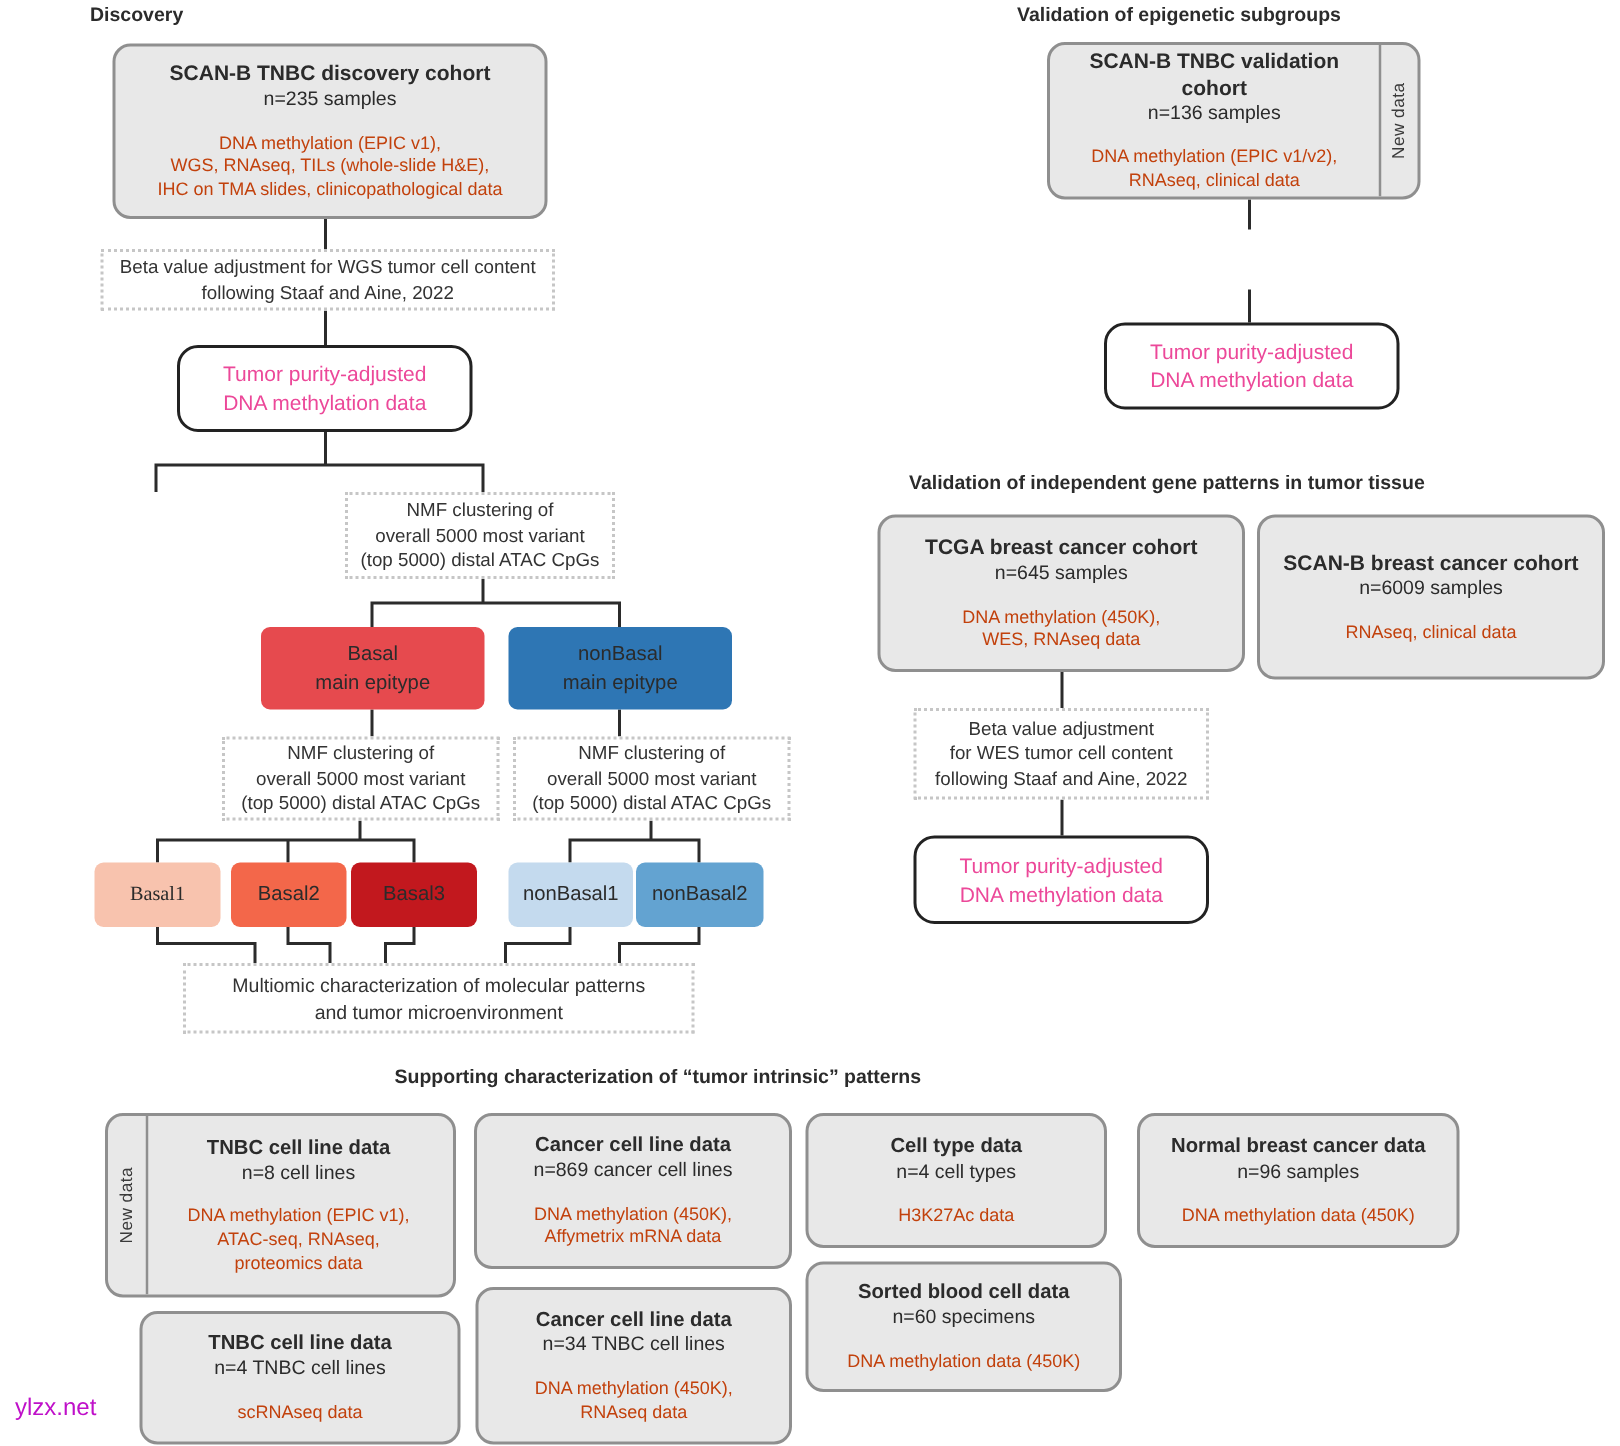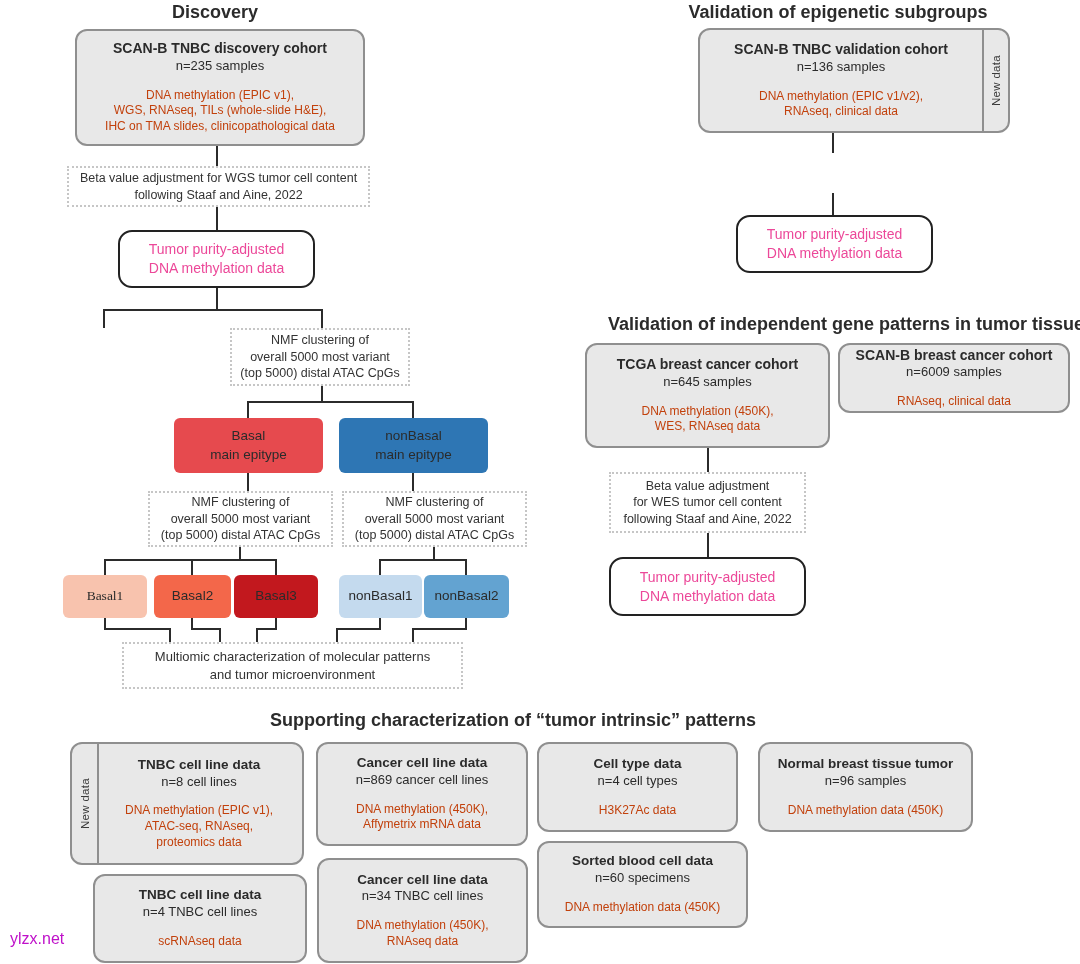--- a/index.html
+++ b/index.html
@@ -2,21 +2,21 @@
 <html><head>
 <meta charset="utf-8">
 <style>
   html,body{margin:0;padding:0;background:#fff;}
   #canvas{
     position:relative;width:1080px;height:964px;background:#fff;overflow:hidden;
     font-family:"Liberation Sans","DejaVu Sans",sans-serif;color:#2b2b2b;
   }
   #wires{position:absolute;left:0;top:0;z-index:0;}
   .abs{position:absolute;z-index:1;box-sizing:border-box;}
-  .sec-title{font-weight:bold;font-size:18px;text-align:center;color:#2b2b2b;}
+  .sec-title{font-weight:bold;font-size:13px;text-align:left;color:#2b2b2b;}
   
   .gbox{
     background:#e8e8e8;border:2px solid #8f8f8f;border-radius:12px;
     display:flex;flex-direction:column;justify-content:center;align-items:center;
     text-align:center;padding:6px 8px;
   }
   .gbox .t{font-weight:bold;font-size:14px;line-height:1.25;}
   .gbox .n{font-size:13px;line-height:1.3;}
   .gbox .d{font-size:12px;line-height:1.3;margin-top:13px;color:#c2410c;}
   
@@ -121,21 +121,21 @@
   <div class="abs ebox" style="left: 154px; top: 575px; width: 77px; height: 43px; background: rgb(243, 103, 74);">Basal2</div>
   <div class="abs ebox" style="left: 234px; top: 575px; width: 84px; height: 43px; background: rgb(194, 24, 30);">Basal3</div>
   <div class="abs ebox" style="left: 339px; top: 575px; width: 83px; height: 43px; background: rgb(196, 218, 238);">nonBasal1</div>
   <div class="abs ebox" style="left: 424px; top: 575px; width: 85px; height: 43px; background: rgb(99, 163, 209);">nonBasal2</div>
 
   <div class="abs sec-title" style="left:678px;top:2px;width:320px;">Validation of epigenetic subgroups</div>
 
   <div class="abs dashed ml" style="left:122px;top:642px;width:341px;height:47px;font-size:13px;">Multiomic characterization of molecular patterns
 and tumor microenvironment</div>
 
-  <div class="abs gbox" style="left:698px;top:28px;width:312px;height:105px;padding-right:34px;">
+  <div class="abs gbox" style="left:698px;top:28px;width:249px;height:105px;padding-right:34px;">
     <div class="t">SCAN-B TNBC validation cohort</div>
     <div class="n">n=136 samples</div>
     <div class="d ml">DNA methylation (EPIC v1/v2),
 RNAseq, clinical data</div>
     <div class="strip right">
       <span>New data</span>
     </div>
   </div>
 
 
@@ -144,21 +144,21 @@
 
   <div class="abs sec-title" style="left:606px;top:314px;width:480px;">Validation of independent gene patterns in tumor tissue</div>
 
   <div class="abs gbox" style="left:585px;top:343px;width:245px;height:105px;">
     <div class="t">TCGA breast cancer cohort</div>
     <div class="n">n=645 samples</div>
     <div class="d ml">DNA methylation (450K),
 WES, RNAseq data</div>
   </div>
 
-  <div class="abs gbox" style="left:838px;top:343px;width:232px;height:70px;">
+  <div class="abs gbox" style="left:838px;top:343px;width:232px;height:110px;">
     <div class="t">SCAN-B breast cancer cohort</div>
     <div class="n">n=6009 samples</div>
     <div class="d ml">RNAseq, clinical data</div>
   </div>
 
   <div class="abs dashed ml" style="left:609px;top:472px;width:197px;height:61px;">Beta value adjustment
 for WES tumor cell content
 following Staaf and Aine, 2022</div>
 
   <div class="abs wbox ml" style="left:609px;top:557px;width:197px;height:59px;">Tumor purity-adjusted
@@ -184,21 +184,21 @@
 Affymetrix mRNA data</div>
   </div>
 
   <div class="abs gbox" style="left:537px;top:742px;width:201px;height:90px;">
     <div class="t" style="font-size:13.5px;">Cell type data</div>
     <div class="n">n=4 cell types</div>
     <div class="d ml">H3K27Ac data</div>
   </div>
 
   <div class="abs gbox" style="left:758px;top:742px;width:215px;height:90px;">
-    <div class="t" style="font-size:13.5px;">Normal breast tissue tumor</div>
+    <div class="t" style="font-size:13.5px;">Normal breast cancer data</div>
     <div class="n">n=96 samples</div>
     <div class="d ml">DNA methylation data (450K)</div>
   </div>
 
   <div class="abs gbox" style="left:93px;top:874px;width:214px;height:89px;">
     <div class="t" style="font-size:13.5px;">TNBC cell line data</div>
     <div class="n">n=4 TNBC cell lines</div>
     <div class="d ml">scRNAseq data</div>
   </div>
 

